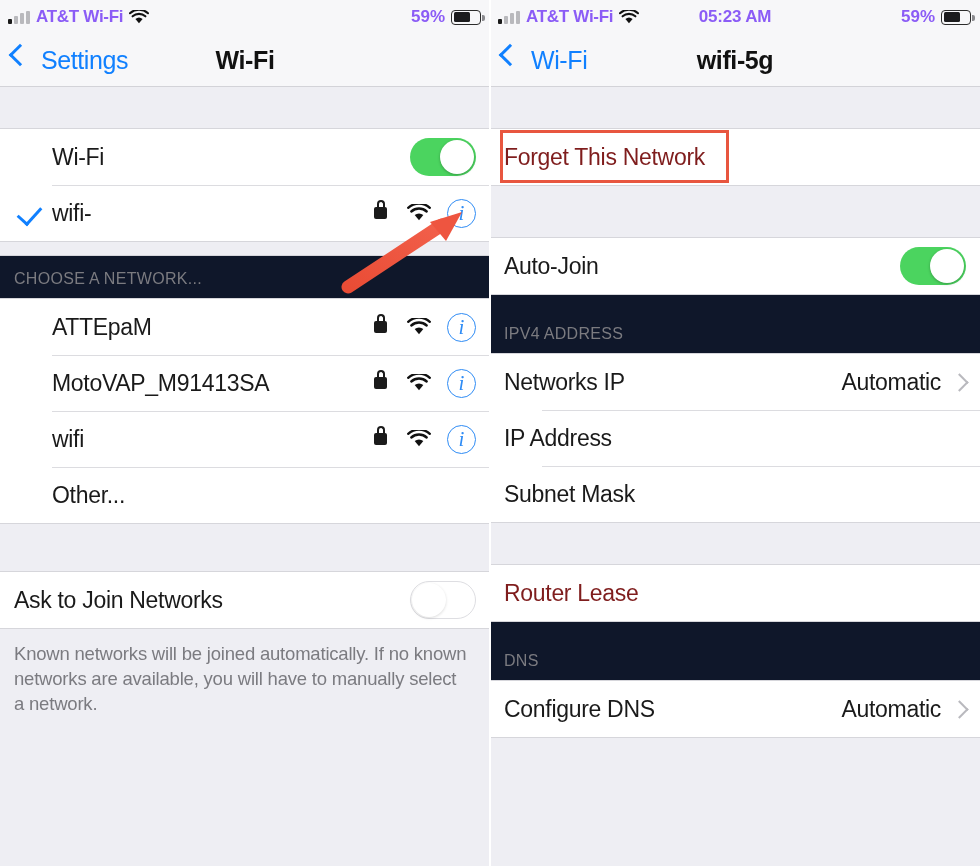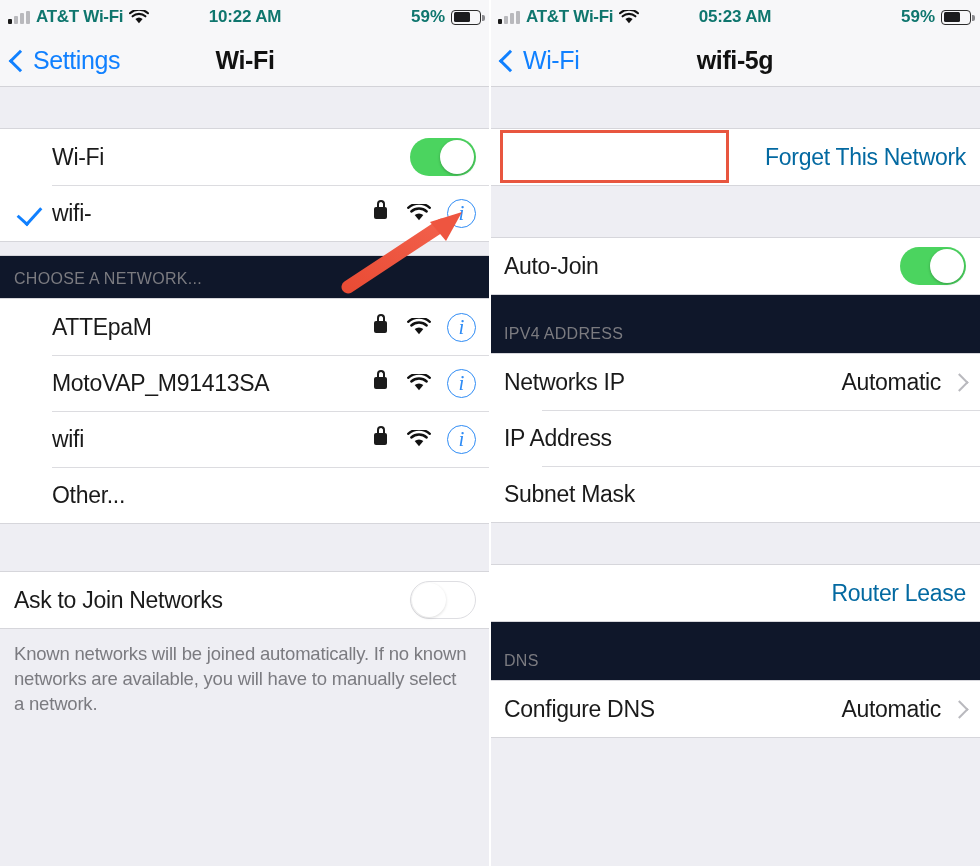--- a/index.html
+++ b/index.html
@@ -40,21 +40,21 @@
 
   
   .statusbar {
     position: relative;
     height: 34px;
     background: #f7f7f9;
     display: flex;
     align-items: center;
     font-size: 17px;
     font-weight: bold;
-    color: #0f766e;
+    color: #8b5cf6;
   }
   .sb-left {
     position: absolute;
     left: 8px;
     display: flex;
     align-items: center;
     gap: 6px;
   }
   .sb-center {
     position: absolute;
@@ -122,22 +122,22 @@
     height: 52px;
     background: #f7f7f9;
     border-bottom: 1px solid #d3d3d8;
     display: flex;
     align-items: center;
   }
   .nav-back {
     position: absolute;
     left: 12px;
     display: flex;
-    align-items: center;
-    gap: 2px;
+    align-items: flex-start;
+    gap: 10px;
     color: #1080ff;
     font-size: 25px;
     letter-spacing: -0.4px;
     cursor: pointer;
   }
   .chev-back {
     display: inline-block;
     width: 13px;
     height: 13px;
     border-left: 3.4px solid #1080ff;
@@ -185,21 +185,21 @@
     height: 1px;
     background: #dcdce0;
   }
   .row-label {
     font-size: 23px;
     color: #1a1a1a;
     letter-spacing: -0.3px;
     flex: 1;
     white-space: nowrap;
   }
-  .row-label.link { color: #0369a1; text-align: right; }
+  .row-label.link { color: #7f1d1d; }
   .row-value {
     font-size: 23px;
     color: #1a1a1a;
     letter-spacing: -0.3px;
     margin-right: 12px;
   }
   .section-header {
     font-size: 16px;
     color: #7b7b80;
     letter-spacing: 0.3px;
@@ -338,21 +338,20 @@
             <i></i>
             <i></i>
         </span>
         <span class="carrier">AT&amp;T Wi-Fi</span>
         <svg width="20" height="15" viewBox="0 0 20 15">
           <path d="M10 13.2 L6.4 9.1 a5.4 5.4 0 0 1 7.2 0 Z" fill="#111"></path>
           <path d="M3.6 6.3 a9.6 9.6 0 0 1 12.8 0" stroke="#111" stroke-width="2.1" fill="none" stroke-linecap="round"></path>
           <path d="M1 3.2 a13.6 13.6 0 0 1 18 0" stroke="#111" stroke-width="2.1" fill="none" stroke-linecap="round"></path>
         </svg>
       </div>
-      <div class="sb-center">10:22 AM</div>
       <div class="sb-right">
         <span>59%</span>
         <span class="batt">
             <span style="width:58%"></span>
           </span>
       </div>
     </div>
 
     <div class="navbar">
       <div class="nav-back">

